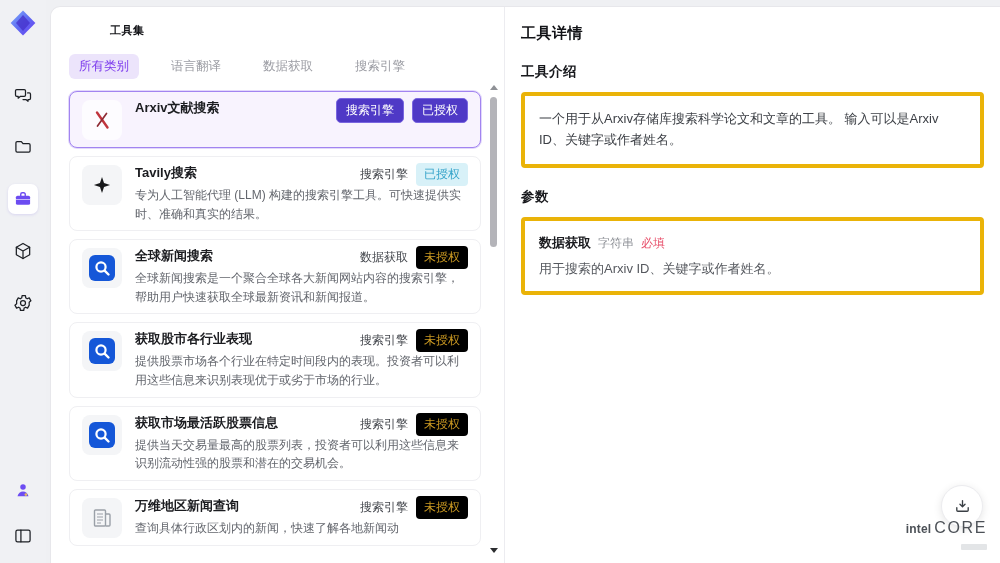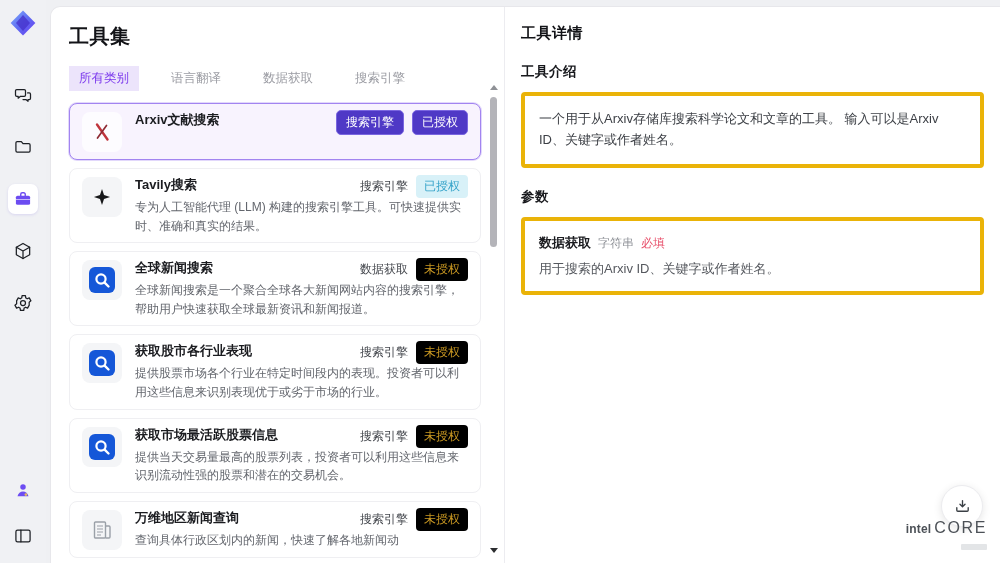--- a/index.html
+++ b/index.html
@@ -17,23 +17,23 @@
   .sidebar-bottom { margin-top:auto; display:flex; flex-direction:column; align-items:center; gap:16px; }
   .icon-stroke { stroke:#1d2025; stroke-width:1.5; fill:none; stroke-linecap:round; stroke-linejoin:round; }
 
   
   .main { position:absolute; left:50px; top:6px; right:0; bottom:0; background:#ffffff;
           border:1px solid #e7e7eb; border-right:none; border-bottom:none; border-radius:10px 0 0 0; }
   .vdivider { position:absolute; left:453px; top:0; width:1px; height:100%; background:#ececf0; }
 
   
   .left-col { position:absolute; left:0; top:0; width:453px; height:100%; padding:16px 0 0 18px; overflow:hidden; }
-  .panel-title { font-size:20px; font-weight:bold; color:#121317; letter-spacing:.5px; }
+  .panel-title { font-size:11px; font-weight:bold; color:#121317; letter-spacing:.5px;margin-left:41px; }
   .tabs { display:flex; align-items:center; gap:22px; margin-top:16px; }
-  .tab { font-size:12.5px; color:#9b9ca3; cursor:pointer; padding:4px 10px; border-radius:0; white-space:nowrap; }
+  .tab { font-size:12.5px; color:#9b9ca3; cursor:pointer; padding:4px 10px; border-radius:6px; white-space:nowrap; }
   .tab.active { background:#ece4fb; color:#7C3AED; }
 
   .cards { margin-top:12px; width:412px; display:flex; flex-direction:column; gap:8px; }
   .card { background:#fff; border:1px solid #efeff2; border-radius:8px; padding:7px 12px;
           display:flex; gap:13px; align-items:flex-start; cursor:pointer; }
   .card.selected { background:#f8f3fe; border:1px solid #a284f0; box-shadow:0 0 0 1px rgba(140,100,240,.25); }
   .tile { width:40px; height:40px; border-radius:8px; background:#f4f5f7; flex:0 0 auto;
           display:flex; align-items:center; justify-content:center; margin-top:1px; }
   .card.selected .tile { background:#fdfcff; }
   .card-content { flex:1; position:relative; min-width:0; }

